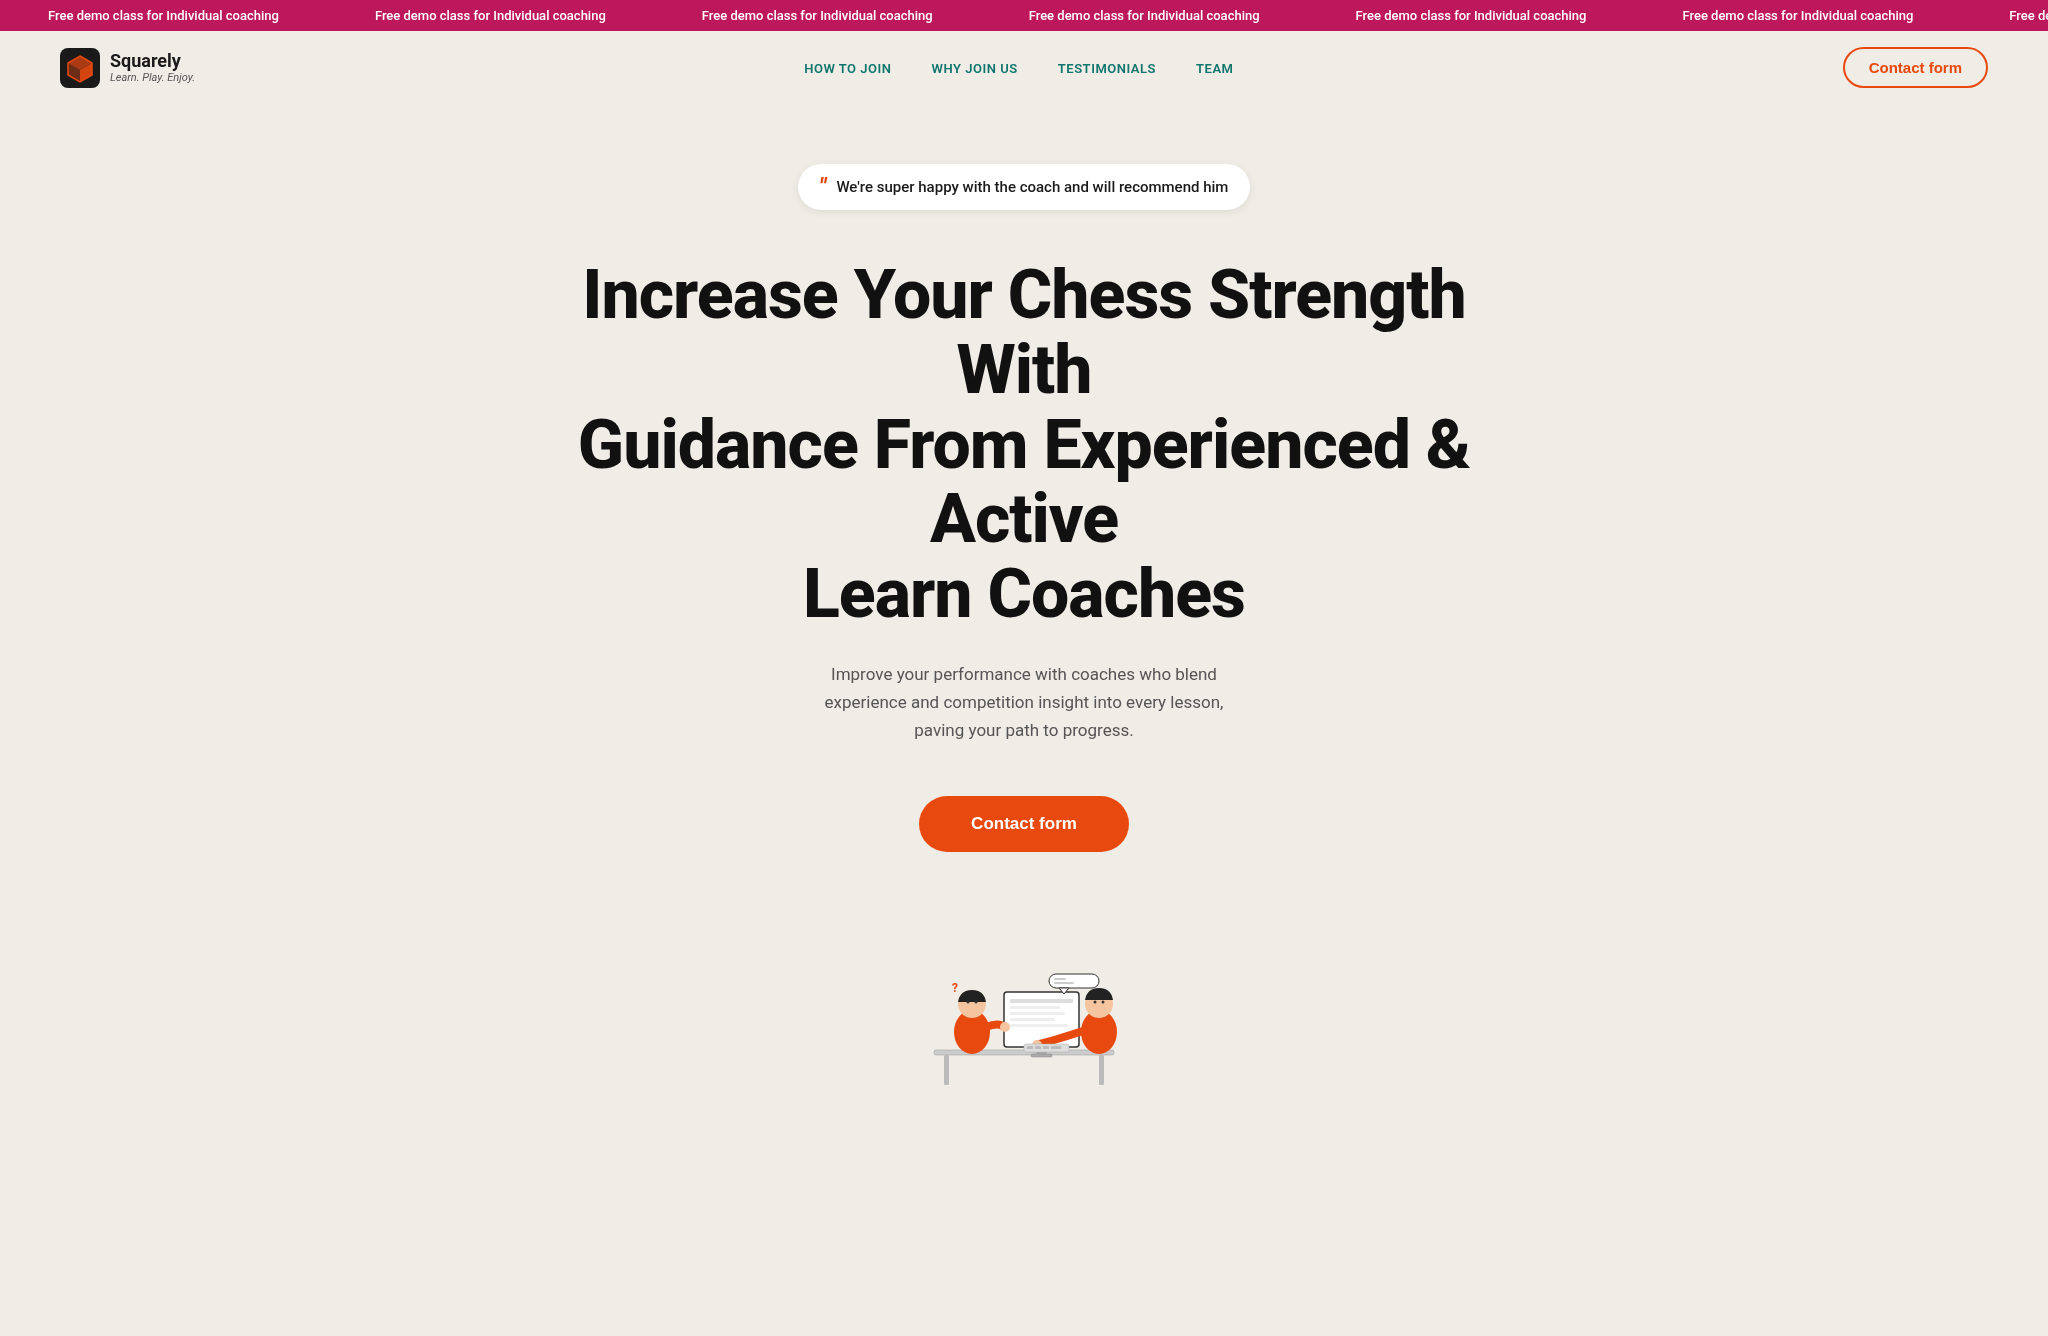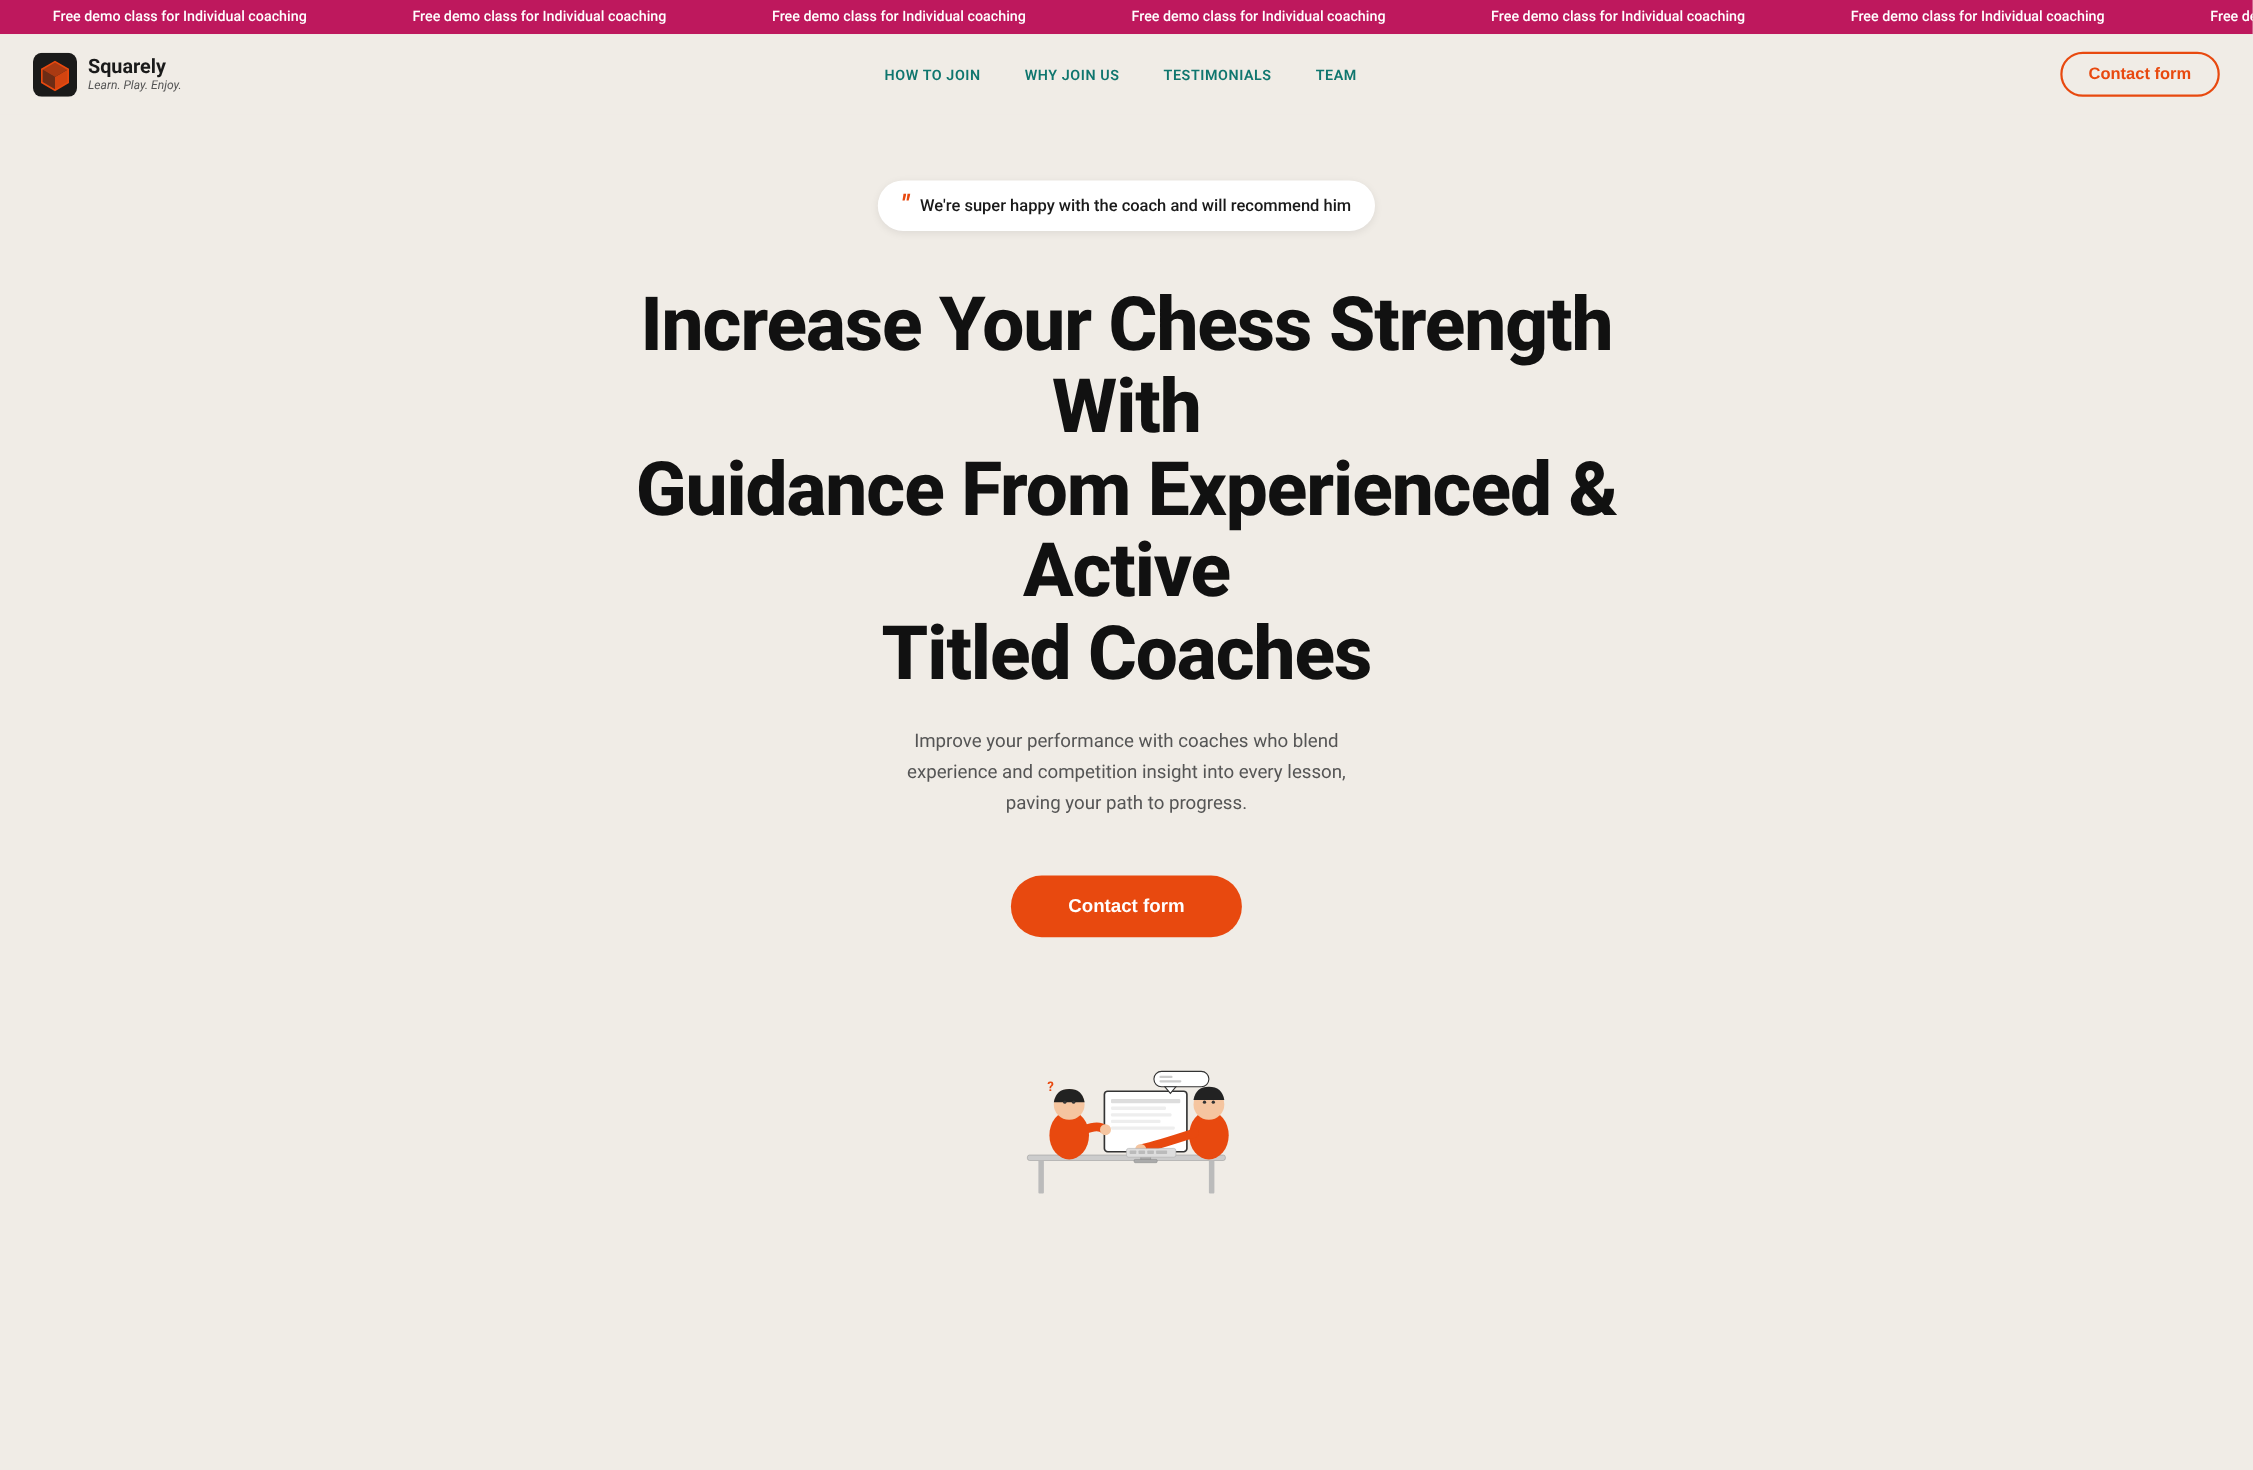--- a/index.html
+++ b/index.html
@@ -32,21 +32,21 @@
       0% { transform: translateX(0); }
       100% { transform: translateX(-50%); }
     }
 
     
     .navbar {
       background-color: #f0ece6;
       display: flex;
       align-items: center;
       justify-content: space-between;
-      padding: 16px 30px;
+      padding: 16px 60px;
       position: relative;
     }
     .logo-area {
       display: flex;
       align-items: center;
       gap: 10px;
       text-decoration: none;
       color: inherit;
     }
     .logo-icon {
@@ -229,21 +229,21 @@
 <section class="hero">
 
   <div class="testimonial-chip">
     <span class="quote-icon">"</span>
     <span class="testimonial-text">We're super happy with the coach and will recommend him</span>
   </div>
 
   <h1 class="hero-headline">
     <span>Increase Your Chess Strength With</span><br>
     <span>Guidance From Experienced &amp; Active</span><br>
-    <span>Titled Coaches</span>
+    <span>Learn Coaches</span>
   </h1>
 
   <p class="hero-subtext">Improve your performance with coaches who blend experience and competition insight into every lesson, paving your path to progress.</p>
 
   <button class="cta-btn">Contact form</button>
 
   <div class="illustration-area">
     <svg class="illustration-svg" viewBox="0 0 280 160" fill="none" xmlns="http://www.w3.org/2000/svg">
 
       <rect x="50" y="118" width="180" height="5" rx="2" fill="#ccc" stroke="#999" stroke-width="0.5"></rect>

